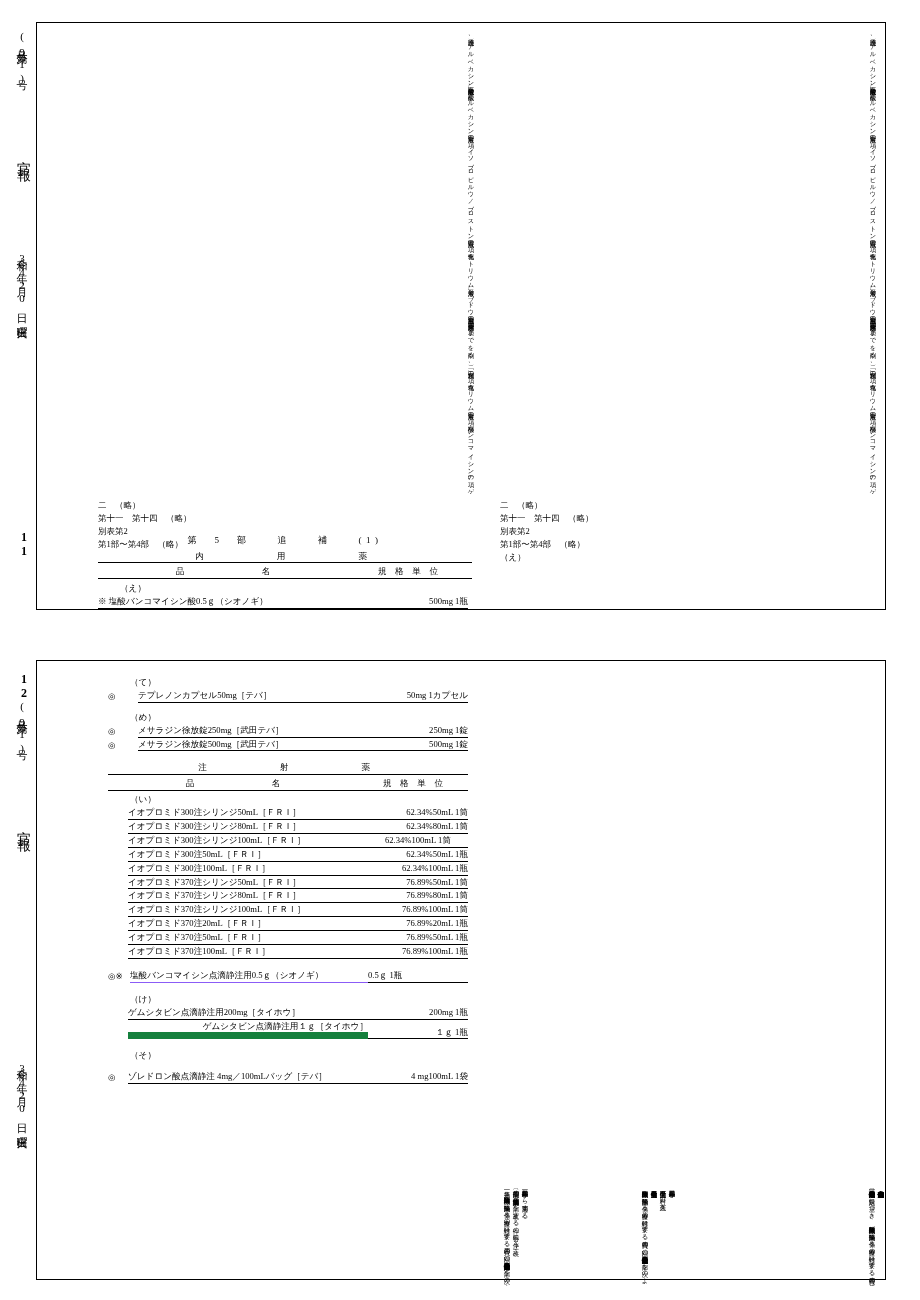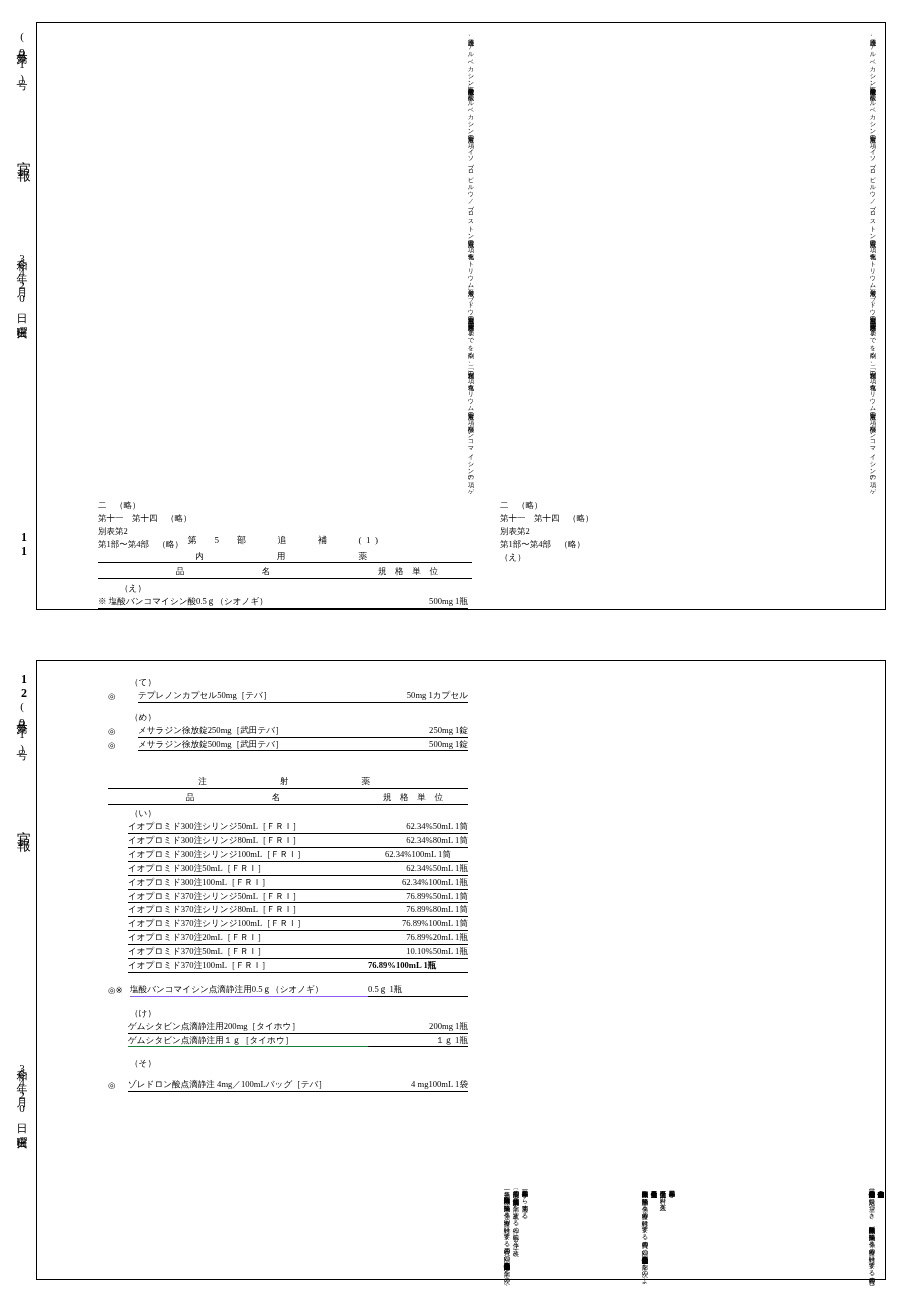--- a/index.html
+++ b/index.html
@@ -146,21 +146,21 @@
       <div class="nm" style="width:30px;">◎</div>
       <div class="nm" style="width:230px;border-bottom:1px solid #000;">メサラジン徐放錠250mg［武田テバ］</div>
       <div class="rt" style="width:100px;text-align:right;border-bottom:1px solid #000;">250mg 1錠</div>
     </div>
     <div class="row">
       <div class="nm" style="width:30px;">◎</div>
       <div class="nm" style="width:230px;border-bottom:1px solid #000;">メサラジン徐放錠500mg［武田テバ］</div>
       <div class="rt" style="width:100px;text-align:right;border-bottom:1px solid #000;">500mg 1錠</div>
     </div>
 
-    <div class="center hdr-rule" style="margin-top:24px;letter-spacing:.9em;">注　　　　射　　　　薬</div>
+    <div class="center hdr-rule" style="margin-top:10px;letter-spacing:.9em;">注　　　　射　　　　薬</div>
     <div class="row hdr-rule" style="margin-top:2px;">
       <div class="nm" style="width:250px;text-align:center;">品　　　　　　　　　名</div>
       <div class="rt" style="width:110px;text-align:center;">規　格　単　位</div>
     </div>
 
     <div style="padding-left:22px;margin-top:2px;">（い）</div>
 
     <div class="row">
         <div class="nm" style="width:20px;"></div>
         <div class="nm" style="width:240px;border-bottom:1px solid #000;">イオプロミド300注シリンジ50mL［ＦＲＩ］</div>
@@ -202,45 +202,45 @@
         <div class="rt" style="width:100px;text-align:right;border-bottom:1px solid #000;">76.89%100mL 1筒</div>
       </div>
     <div class="row">
         <div class="nm" style="width:20px;"></div>
         <div class="nm" style="width:240px;border-bottom:1px solid #000;">イオプロミド370注20mL［ＦＲＩ］</div>
         <div class="rt" style="width:100px;text-align:right;border-bottom:1px solid #000;">76.89%20mL 1瓶</div>
       </div>
     <div class="row">
         <div class="nm" style="width:20px;"></div>
         <div class="nm" style="width:240px;border-bottom:1px solid #000;">イオプロミド370注50mL［ＦＲＩ］</div>
-        <div class="rt" style="width:100px;text-align:right;border-bottom:1px solid #000;">10.10%50mL 1瓶</div>
+        <div class="rt" style="width:100px;text-align:right;border-bottom:1px solid #000;">76.89%50mL 1瓶</div>
       </div>
     <div class="row">
         <div class="nm" style="width:20px;"></div>
         <div class="nm" style="width:240px;border-bottom:1px solid #000;">イオプロミド370注100mL［ＦＲＩ］</div>
-        <div class="rt" style="width:100px;text-align:left;border-bottom:1px solid #000;font-weight:bold;">76.89%100mL 1瓶</div>
+        <div class="rt" style="width:100px;text-align:right;border-bottom:1px solid #000;">76.89%100mL 1瓶</div>
       </div>
 
     <div style="height:10px;"></div>
     <div class="row">
       <div class="nm" style="width:22px;">◎※</div>
       <div class="nm" style="width:238px;border-bottom:1px solid #8b5cf6;">塩酸バンコマイシン点滴静注用0.5ｇ（シオノギ）</div>
       <div class="rt" style="width:100px;text-align:left;border-bottom:1px solid #000;">0.5ｇ 1瓶</div>
     </div>
 
     <div style="height:10px;"></div>
     <div style="padding-left:22px;">（け）</div>
     <div class="row">
         <div class="nm" style="width:20px;"></div>
         <div class="nm" style="width:240px;border-bottom:1px solid #000;">ゲムシタビン点滴静注用200mg［タイホウ］</div>
         <div class="rt" style="width:100px;text-align:right;border-bottom:1px solid #000;">200mg 1瓶</div>
       </div>
     <div class="row">
         <div class="nm" style="width:20px;"></div>
-        <div class="nm" style="width:240px;border-bottom:1px solid #15803d;">ゲムシタビン点滴静注用１ｇ［タイホウ］</div>
+        <div class="nm" style="width:240px;border-bottom:7px solid #15803d;text-align:right;">ゲムシタビン点滴静注用１ｇ［タイホウ］</div>
         <div class="rt" style="width:100px;text-align:right;border-bottom:1px solid #000;">１ｇ 1瓶</div>
       </div>
 
     <div style="height:10px;"></div>
     <div style="padding-left:22px;">（そ）</div>
     <div class="row">
       <div class="nm" style="width:20px;">◎</div>
       <div class="nm" style="width:240px;border-bottom:1px solid #000;margin-top:8px;">ゾレドロン酸点滴静注 4mg／100mLバッグ［テバ］</div>
       <div class="rt" style="width:100px;text-align:right;border-bottom:1px solid #000;">4 mg100mL 1袋</div>
     </div>

